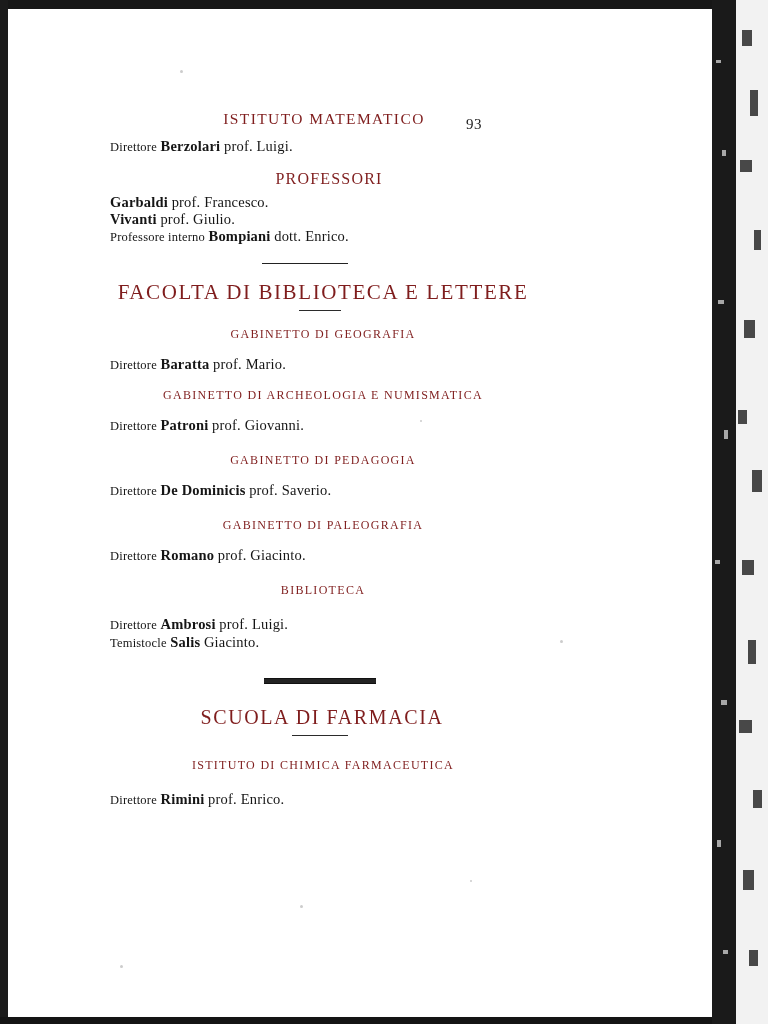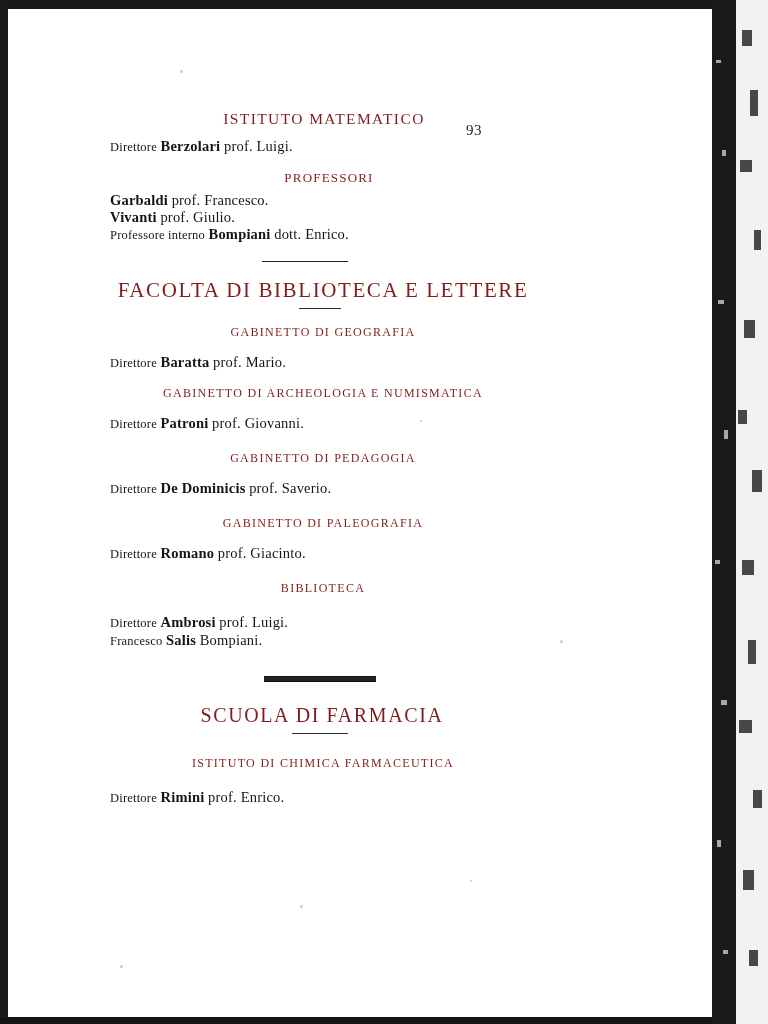--- a/index.html
+++ b/index.html
@@ -79,41 +79,41 @@
   .content {
     position: absolute;
     left: 110px;
     top: 110px;
     width: 420px;
   }
 
   .folio {
     position: absolute;
     left: 466px;
-    top: 122px;
+    top: 116px;
     font-size: 15px;
     letter-spacing: .5px;
     color: #1d1d1d;
   }
 
   .heading-center {
     text-align: center;
     letter-spacing: 1.2px;
     color: #7f1d1d;
   }
 
   
   .h-inst {
     font-size: 15.5px;
     letter-spacing: 1.4px;
     margin: 0 0 10px 0;
     padding-left: 8px;
   }
   .h-profs {
-    font-size: 13px;
+    font-size: 16px;
     letter-spacing: 1.2px;
     margin: 14px 0 6px 0;
     padding-left: 18px;
   }
   .h-faculty {
     font-size: 21px;
     letter-spacing: 1.6px;
     margin: 0;
     padding-left: 6px;
     font-weight: 400;
@@ -320,23 +320,23 @@
 
     <div class="block">
       <div class="heading-center h-gab">BIBLIOTECA</div>
       <div class="spacer-18"></div>
       <p class="line">
         <span class="role">Direttore</span>
         <span class="name">Ambrosi</span>
         <span class="rest">prof. Luigi.</span>
       </p>
       <p class="line">
-        <span class="role">Francesco</span>
+        <span class="role">Temistocle</span>
         <span class="name">Salis</span>
-        <span class="rest">Bompiani.</span>
+        <span class="rest">Giacinto.</span>
       </p>
     </div>
 
     <div class="rule-thick"></div>
 
     <div class="block">
       <div class="heading-center h-school">SCUOLA DI FARMACIA</div>
       <div class="rule-under-school"></div>
     </div>
 

